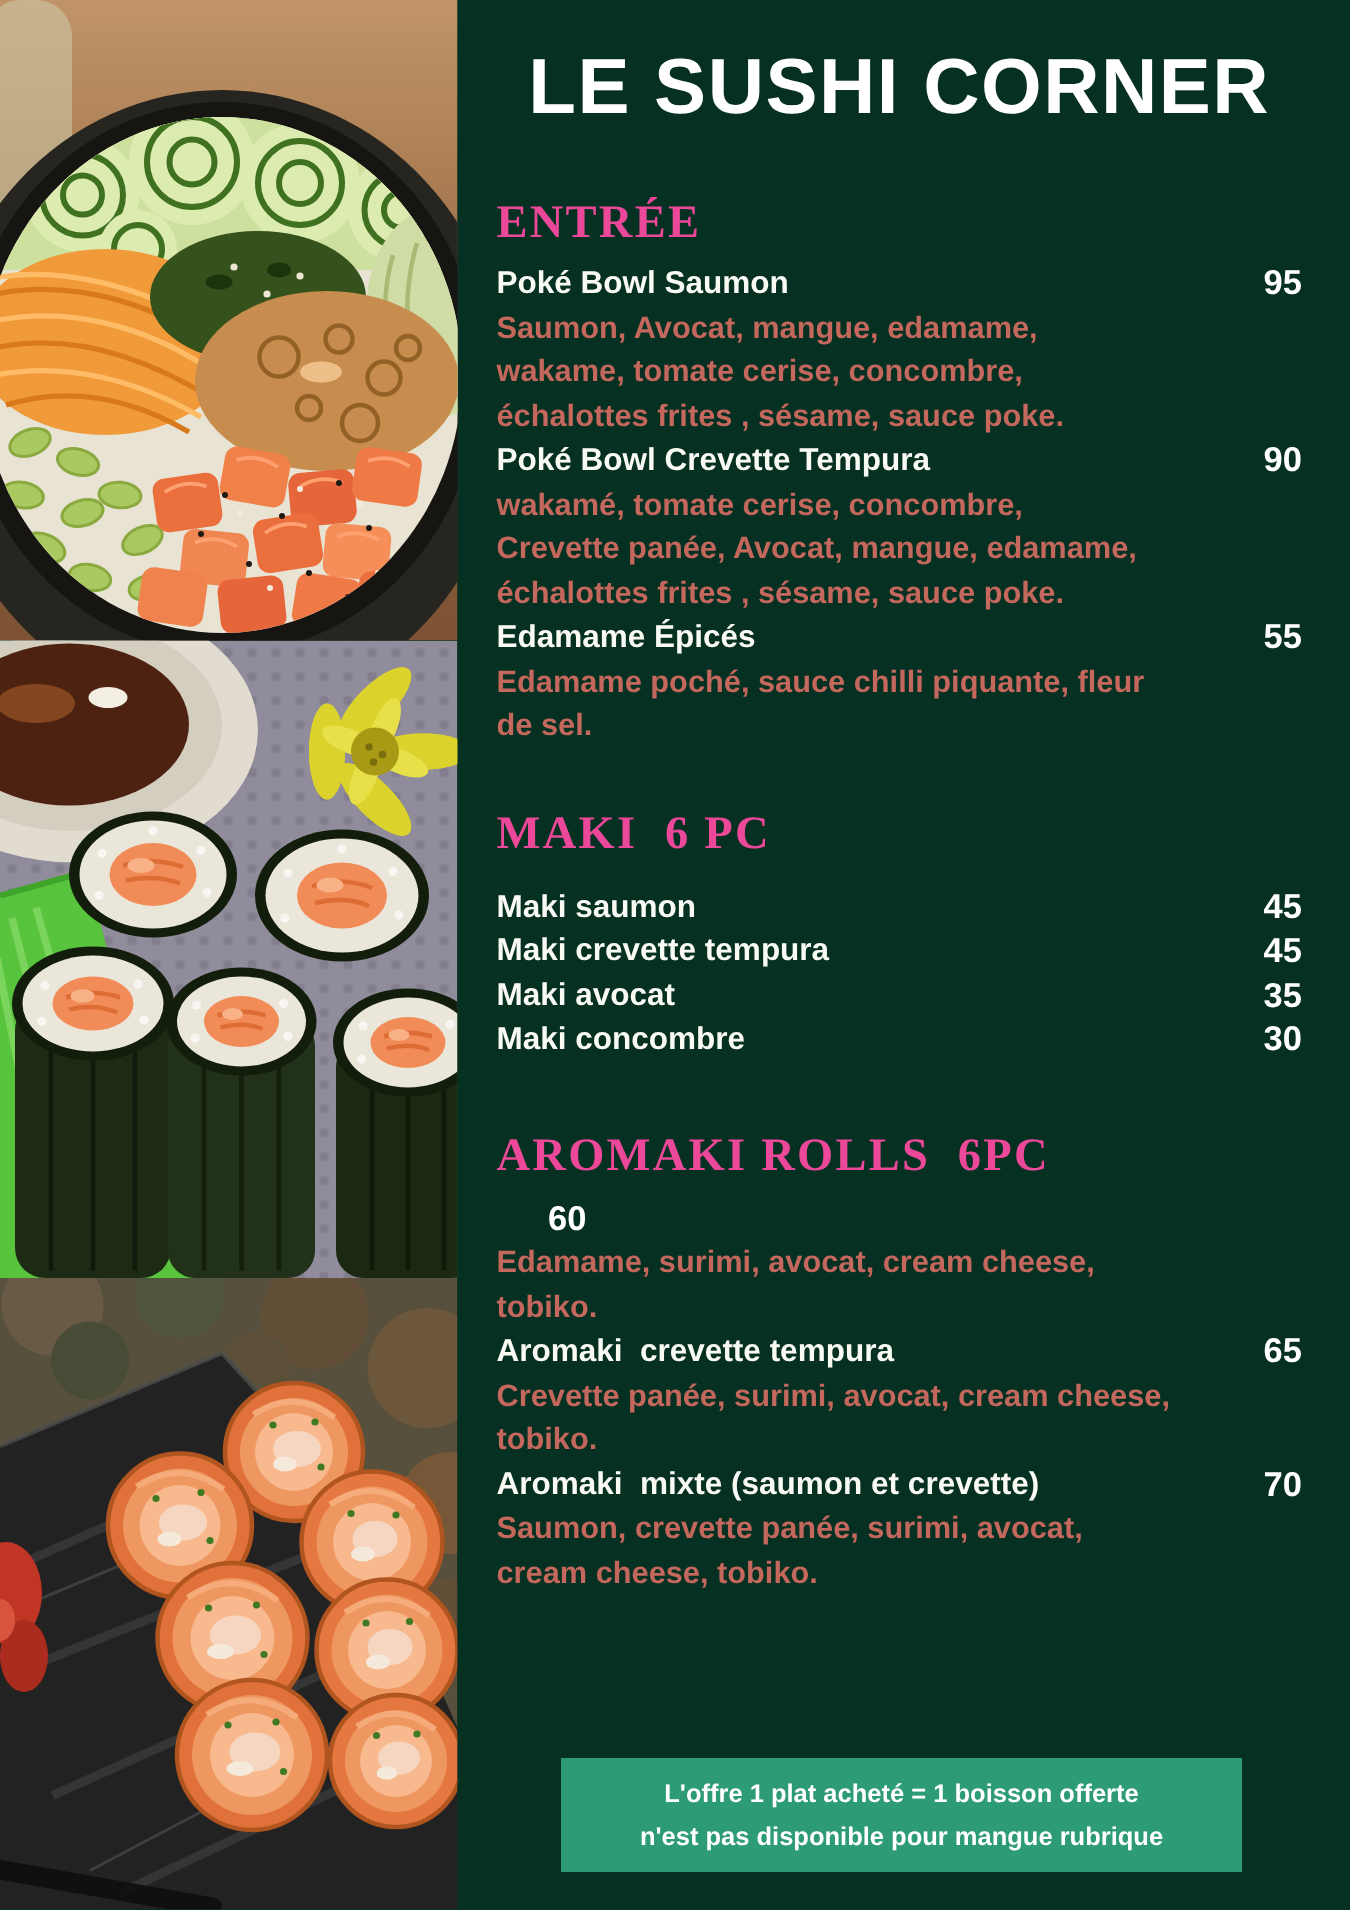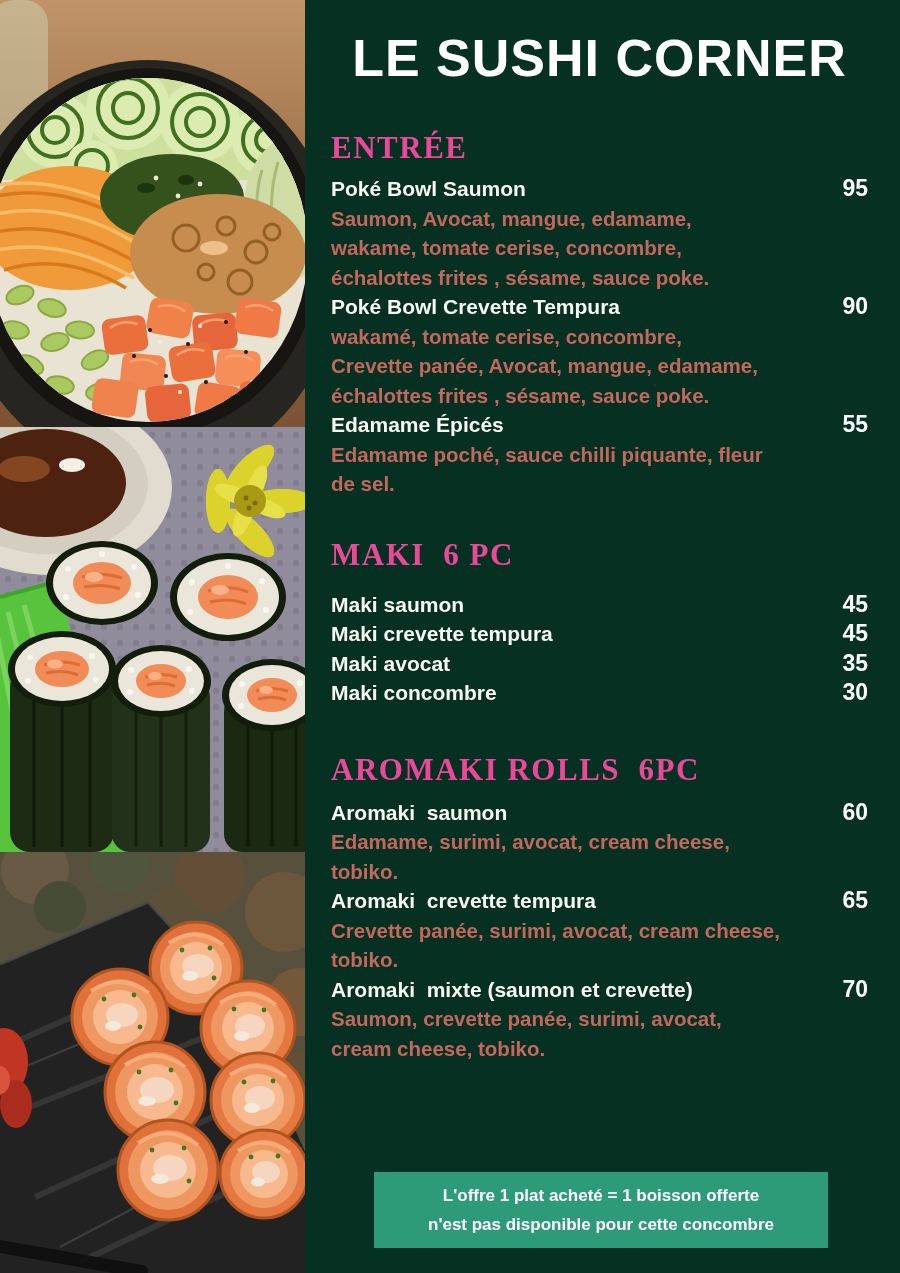--- a/index.html
+++ b/index.html
@@ -497,21 +497,20 @@
           <span class="item-name">Maki concombre</span>
           <span class="item-price">30</span>
         </div>
       </div>
     </section>
 
     <section class="sec-aromaki">
       <h2 class="heading">AROMAKI ROLLS  6PC</h2>
       <div class="item">
         <div class="item-row">
-          <span class="item-name">Aromaki  saumon</span>
           <span class="item-price">60</span>
         </div>
         <div class="item-desc">
             <div>Edamame, surimi, avocat, cream cheese,</div>
             <div>tobiko.</div>
           </div>
       </div>
       <div class="item">
         <div class="item-row">
           <span class="item-name">Aromaki  crevette tempura</span>
@@ -530,15 +529,15 @@
         <div class="item-desc">
             <div>Saumon, crevette panée, surimi, avocat,</div>
             <div>cream cheese, tobiko.</div>
           </div>
       </div>
     </section>
   </main>
 
   <div class="promo">
       <div>L'offre 1 plat acheté = 1 boisson offerte</div>
-      <div>n'est pas disponible pour cette concombre</div>
+      <div>n'est pas disponible pour mangue rubrique</div>
     </div>
 </div>
 
 </body></html>

